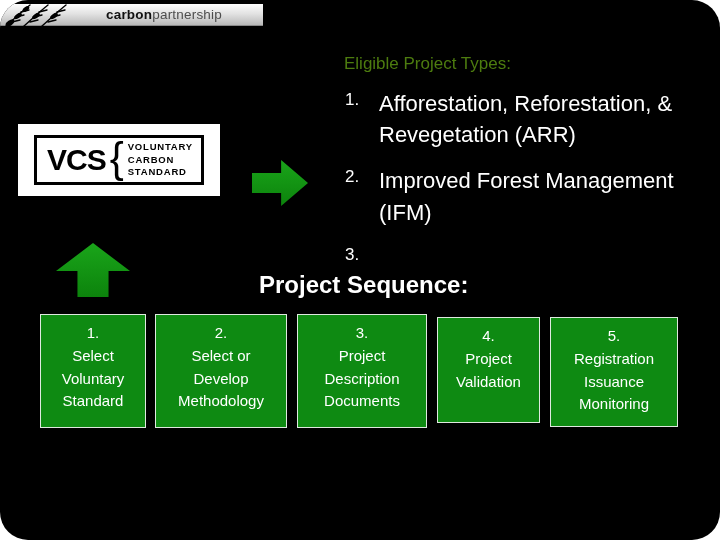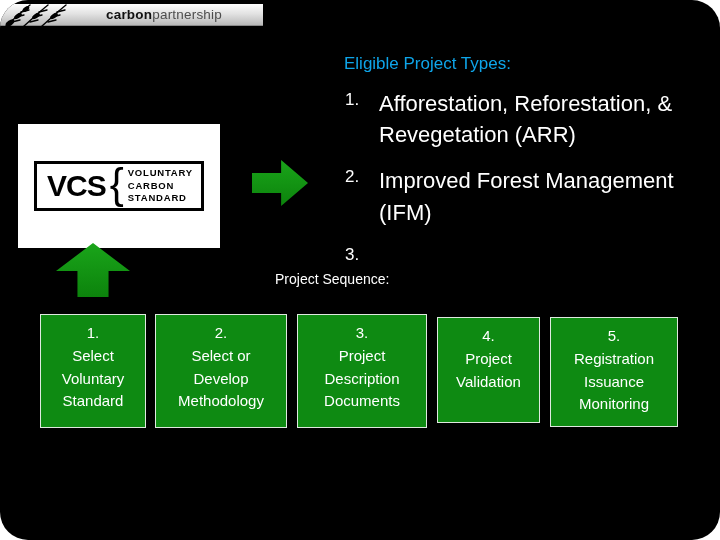--- a/index.html
+++ b/index.html
@@ -27,21 +27,21 @@
   }
   .brand-leaves { width: 98px; height: 22px; flex: 0 0 auto; }
   .brand-text { font-size: 13.5px; letter-spacing: 0.2px; margin-left: 8px; white-space: nowrap; }
   .brand-text .b1 { color: #111111; font-weight: 700; }
   .brand-text .b2 { color: #4d4d4d; font-weight: 400; }
 
   
   .vcs-box {
     position: absolute;
     left: 18px; top: 124px;
-    width: 202px; height: 124px;
+    width: 202px; height: 72px;
     background: #ffffff;
     display: flex;
     align-items: center;
     justify-content: center;
   }
   .vcs-inner {
     border: 3px solid #000000;
     padding: 3px 8px 3px 10px;
     display: flex;
     align-items: center;
@@ -88,21 +88,21 @@
     left: 56px; top: 243px;
     width: 74px; height: 54px;
     background: linear-gradient(#1aa51a, #0c830c);
     clip-path: polygon(50% 0, 100% 52%, 71% 52%, 71% 100%, 29% 100%, 29% 52%, 0 52%);
   }
 
   
   .eligible-title {
     position: absolute;
     left: 344px; top: 54px;
-    color: #0ea5e9;
+    color: #4d7c0f;
     font-size: 17px;
     font-weight: 400;
   }
   .type-list { position: absolute; left: 345px; top: 88px; width: 365px; }
   .type-item { display: flex; margin-bottom: 15px; }
   .item-num {
     width: 34px;
     flex: 0 0 auto;
     color: #ffffff;
     font-size: 17px;
@@ -113,23 +113,22 @@
     font-size: 22px;
     line-height: 1.42;
     white-space: pre-line;
   }
 
   
   .sequence-title {
     position: absolute;
     left: 259px; top: 271px;
     color: #ffffff;
-    font-size: 14px;
-    font-weight: 400;
-    margin-left: 16px;
+    font-size: 24px;
+    font-weight: 700;
   }
   .step-box {
     position: absolute;
     background: #0e8a12;
     border: 1px solid #dfe9df;
     display: flex;
     justify-content: center;
     padding-top: 7px;
   }
   .step-label {

